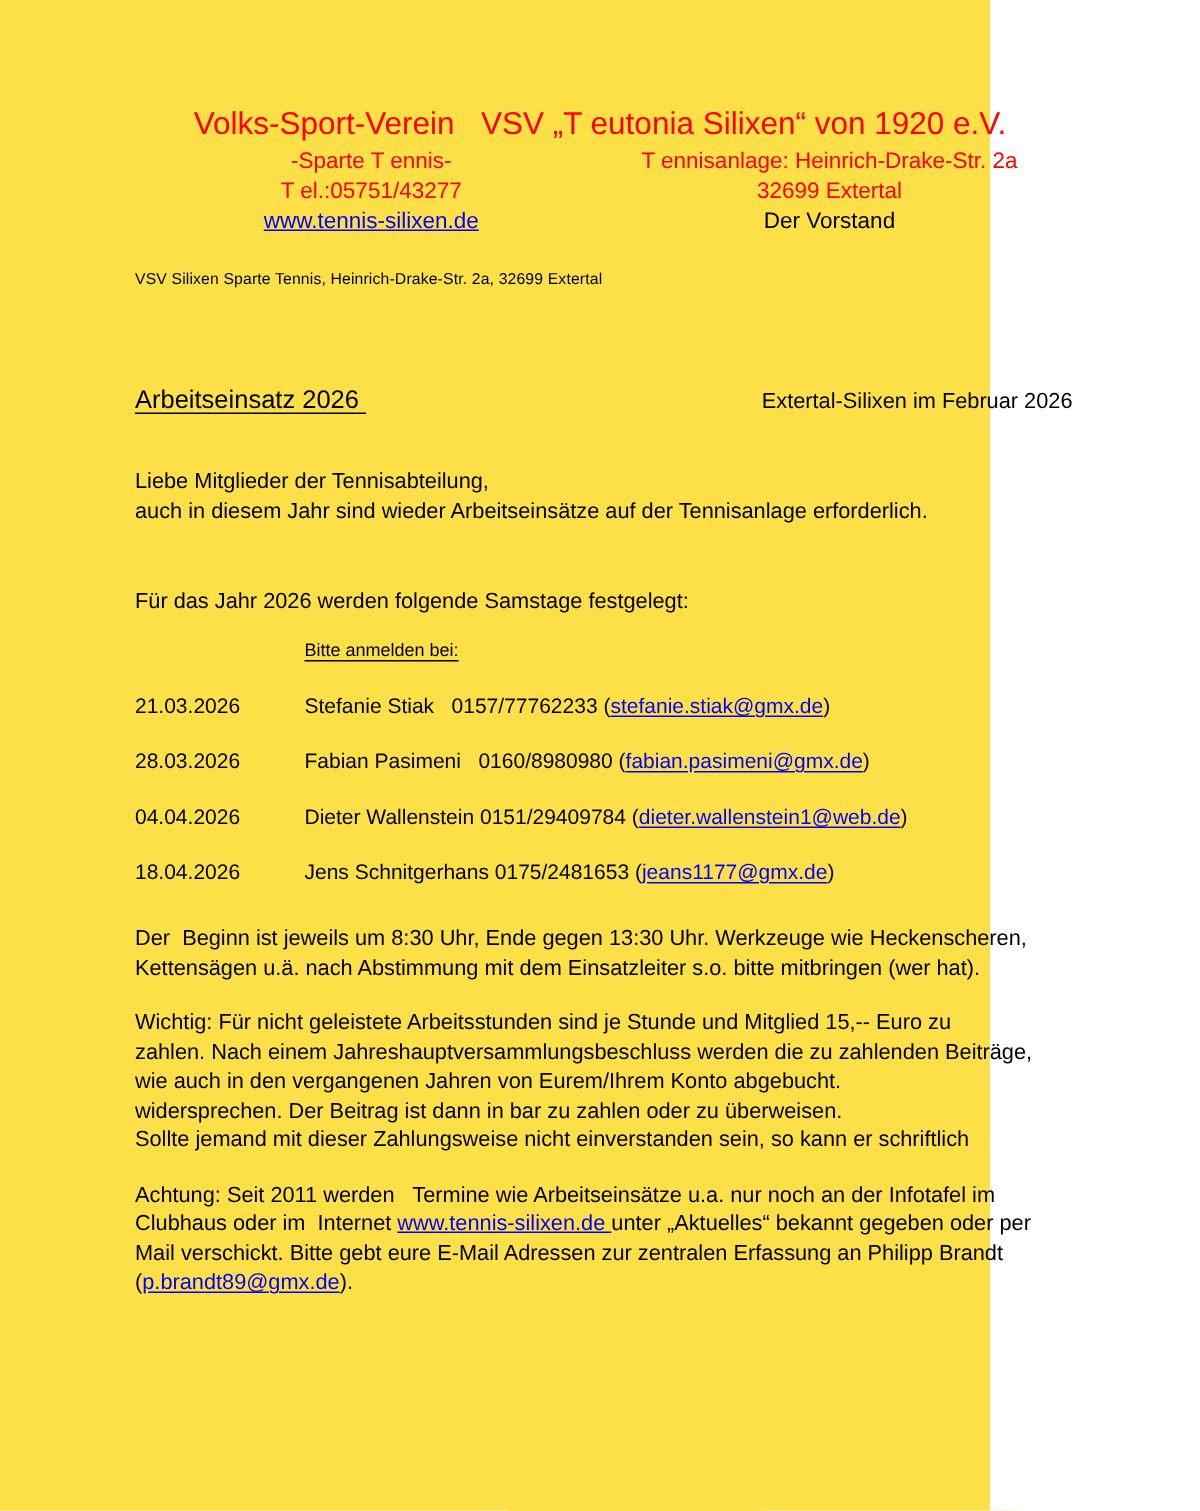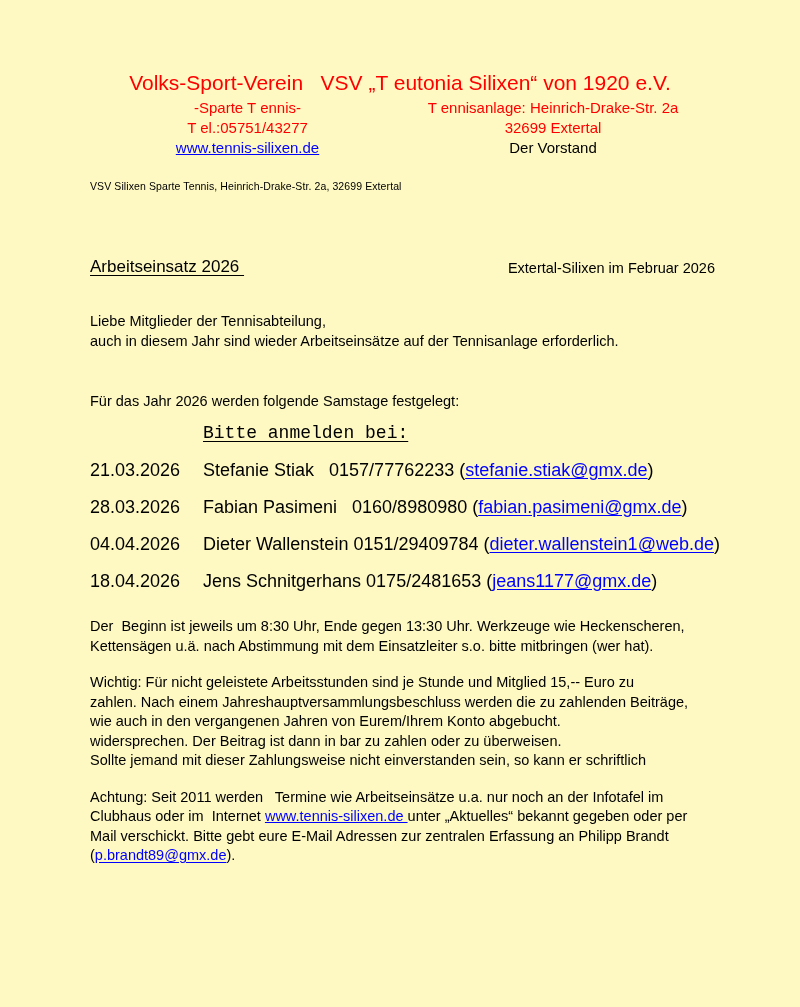--- a/index.html
+++ b/index.html
@@ -11,23 +11,23 @@
   body {
     width: 800px;
     height: 1007px;
     position: relative;
     font-family: "Liberation Sans", sans-serif;
     color: #000000;
     overflow: hidden;
   }
   .page {
     position: relative;
-    width: 800px;
+    width: 660px;
     height: 1007px;
-    background: #fef9c3;
+    background: #fde047;
   }
 
   
   .letterhead {
     position: absolute;
     left: 0;
     top: 70px;
     width: 800px;
     text-align: center;
   }
@@ -130,36 +130,35 @@
   }
   .para-line {
     display: block;
     white-space: pre-wrap;
   }
 
   
   .signup-heading {
     margin: 12px 0 0 0;
     padding-left: 113px;
-    font-size: 18px;
+    font-size: 12px;
     line-height: 19.5px;
-    font-family: Liberation Mono, monospace;
   }
   .signup-heading span {
     text-decoration: underline;
     text-underline-offset: 3px;
   }
   .appointments {
     margin-top: 18px;
   }
   .appt-row {
     display: block;
     position: relative;
     height: 37px;
-    font-size: 18px;
+    font-size: 14px;
     line-height: 19.5px;
     white-space: pre;
   }
   .appt-date {
     position: absolute;
     left: 0;
     top: 0;
   }
   .appt-rest {
     position: absolute;

